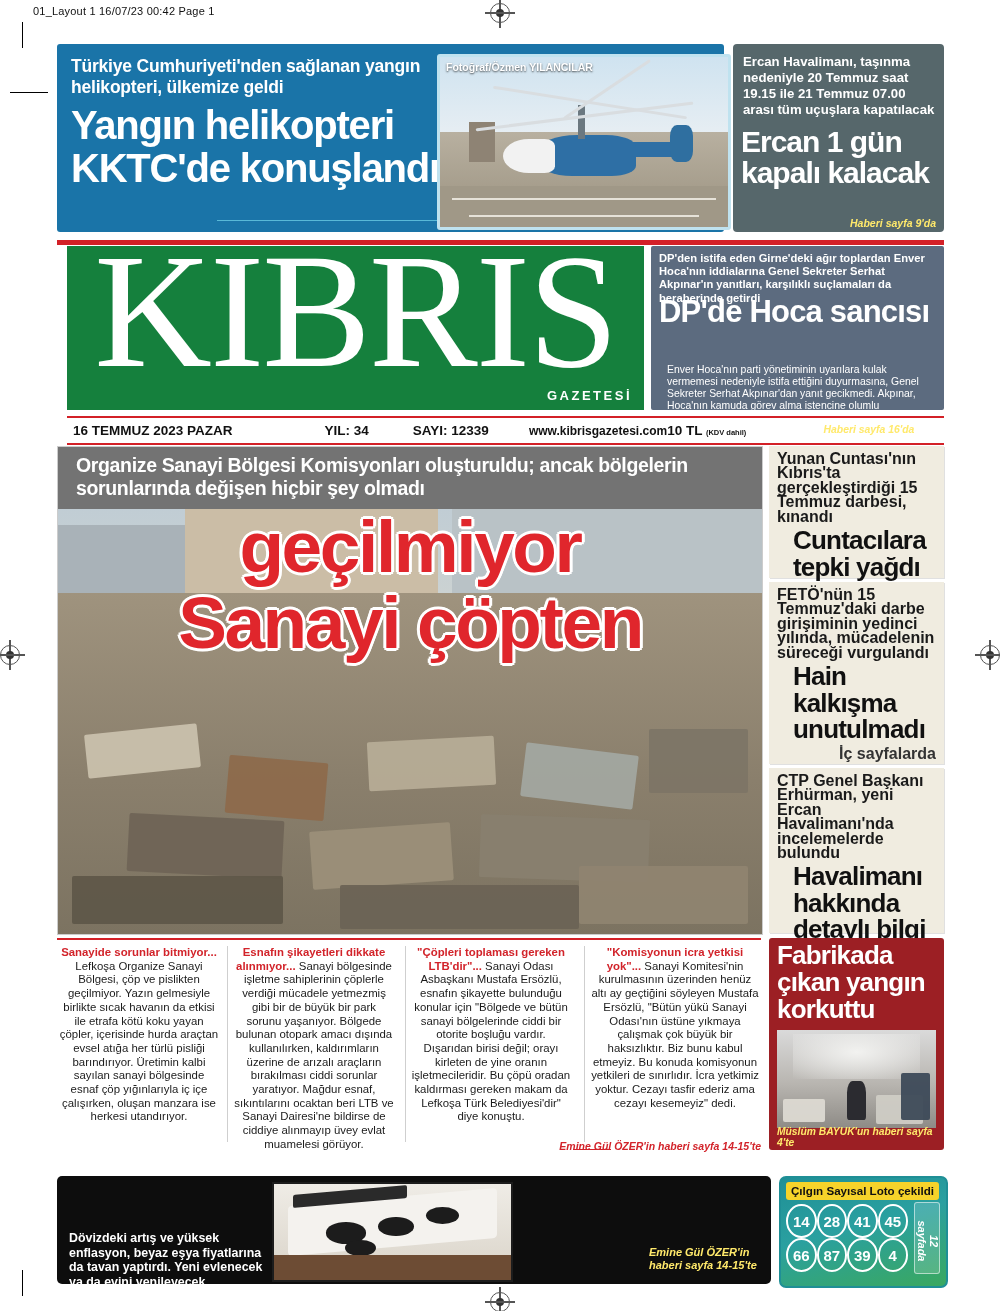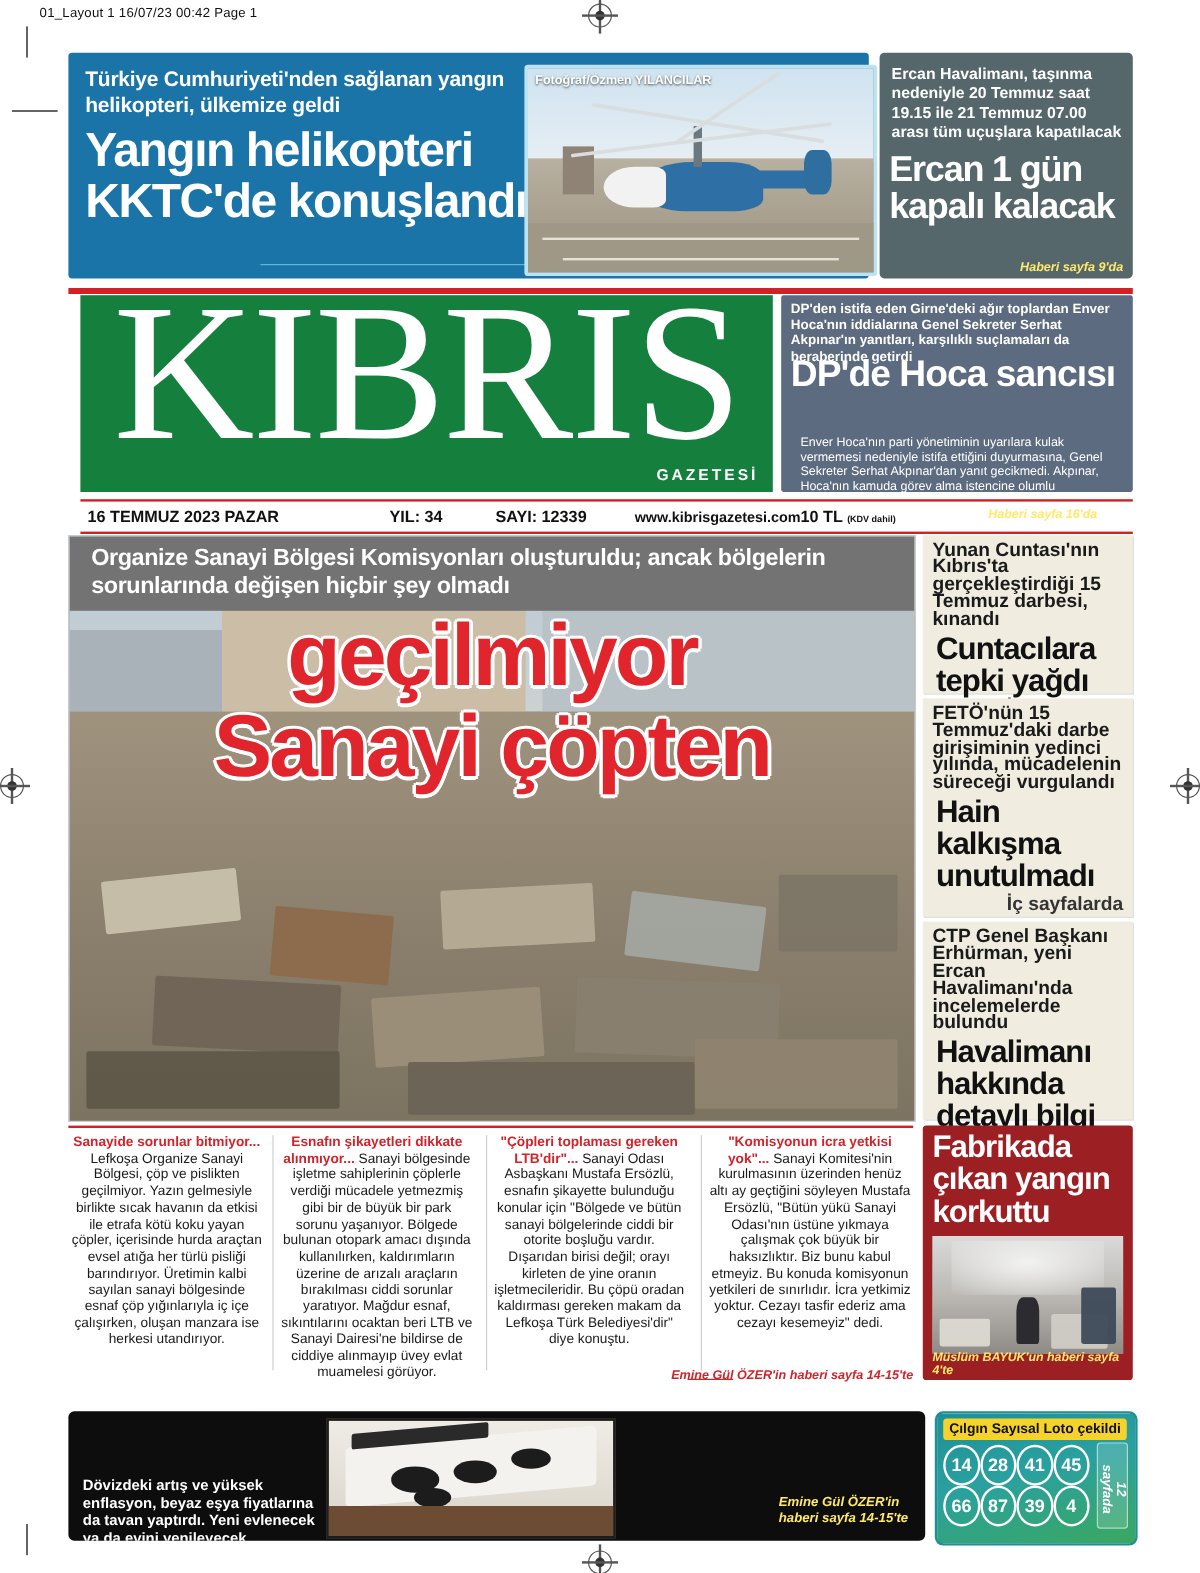--- a/index.html
+++ b/index.html
@@ -68,21 +68,21 @@
   .col b{color:#d2232a;}
   .c0{left:2px;} .c1{left:177px;} .c2{left:354px;} .c3{left:534px;width:168px;}
   .colrule{position:absolute;top:6px;width:1px;height:196px;background:#cfcfcf;}
   .byline{position:absolute;right:0;top:200px;color:#d2232a;font-weight:bold;font-size:10.5px;font-style:italic;}
   .bylinerule{position:absolute;right:150px;top:209px;width:38px;height:1px;background:#d2232a;}
 
   
   .rail{position:absolute;left:712px;top:0;width:175px;height:487px;}
   .railcard{position:absolute;left:0;width:175px;background:#f0ece0;box-shadow:1px 1px 0 rgba(0,0,0,.12);}
   .rc-kicker{padding:6px 7px 1px 8px;font-weight:bold;font-size:16px;line-height:14.4px;color:#1a1a1a;}
-  .rc-head{padding:2px 7px 0 11px;font-weight:bold;font-size:26px;line-height:26.5px;letter-spacing:-.8px;color:#111;}
+  .rc-head{padding:2px 7px 0 24px;font-weight:bold;font-size:26px;line-height:26.5px;letter-spacing:-.8px;color:#111;}
   .rc-ref{padding:2px 8px 6px 8px;text-align:right;font-size:16px;color:#333;font-weight:bold;}
   .rc-ref.dark{color:#111;}
   .r0{top:0;height:132px;}
   .r1{top:136px;height:182px;}
   .r2{top:322px;height:165px;}
 
   .firebox{position:absolute;left:712px;top:492px;width:175px;height:212px;background:#9c1f24;border-radius:3px;overflow:hidden;}
   .fb-head{position:absolute;left:8px;top:4px;right:6px;color:#fff;font-weight:bold;font-size:26px;line-height:27px;letter-spacing:-.8px;}
   .fb-photo{position:absolute;left:8px;top:92px;width:159px;height:98px;overflow:hidden;background:#bcbcbc;}
   .fb-ref{position:absolute;left:8px;bottom:2px;right:4px;color:#ffe96b;font-weight:bold;font-size:10.3px;font-style:italic;}

